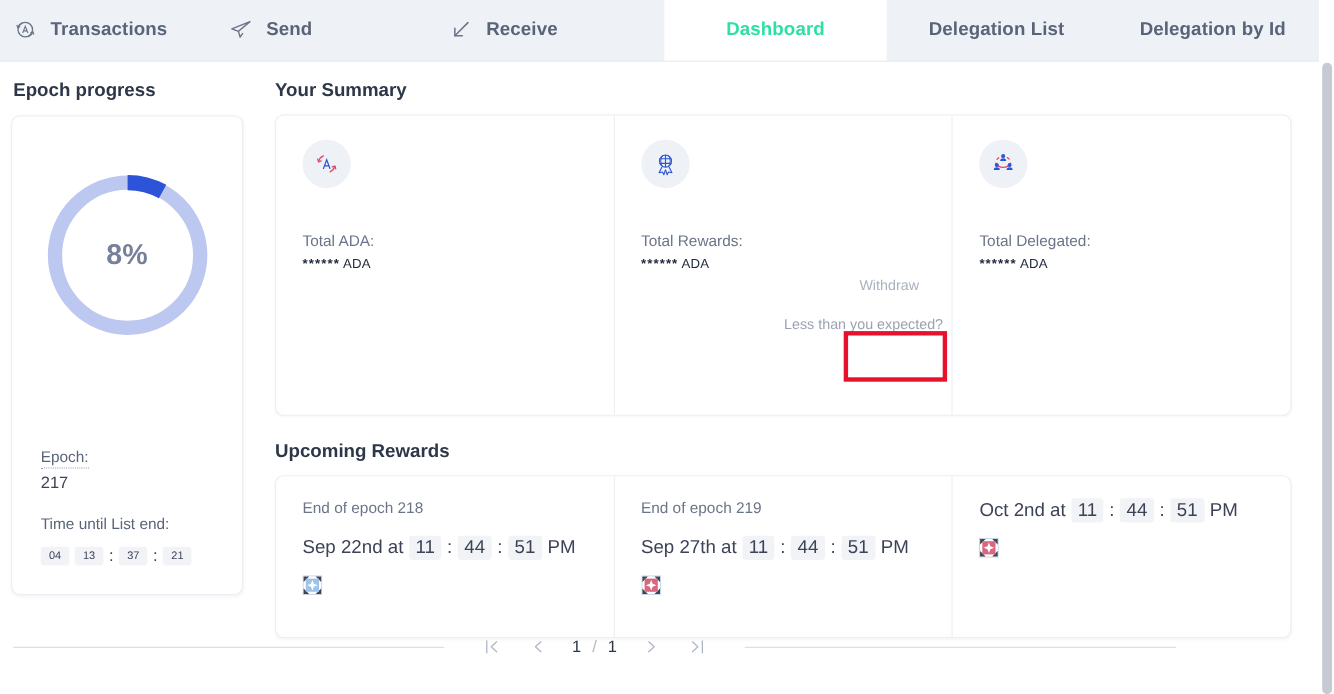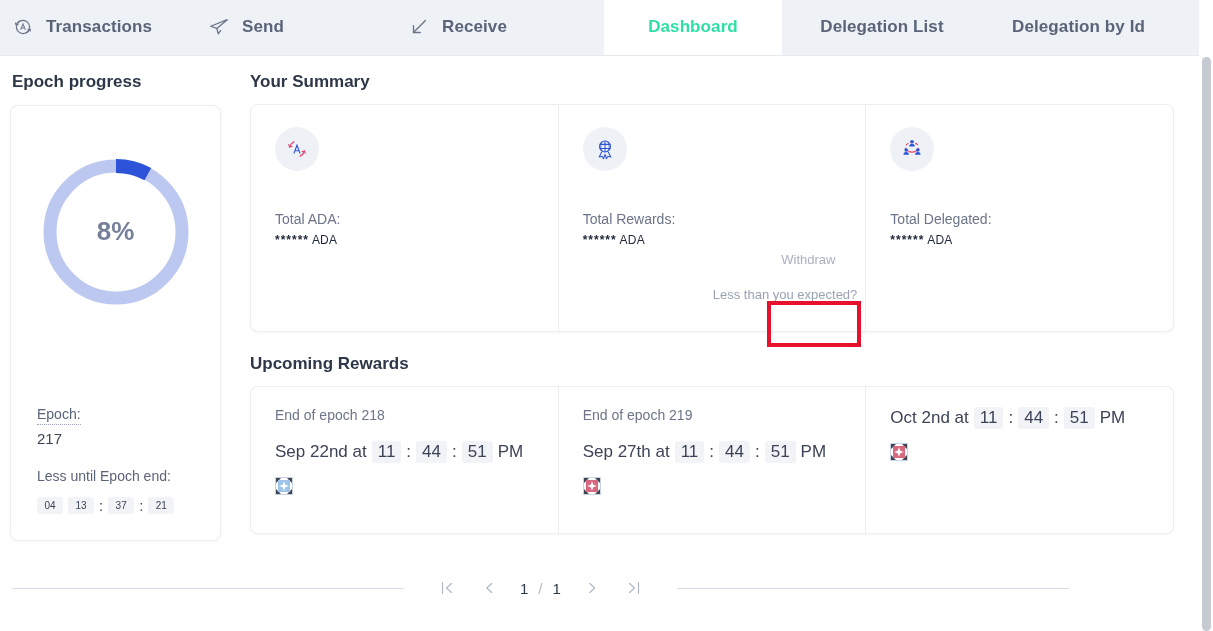--- a/index.html
+++ b/index.html
@@ -31,21 +31,21 @@
     font-size: 17px;
     font-weight: bold;
     color: #5a6478;
     letter-spacing: 0.1px;
     cursor: pointer;
     user-select: none;
   }
   .tab-transactions { width: 200px; padding-left: 12px; justify-content: flex-start; }
   .tab-send        { width: 200px; justify-content: flex-start; padding-left: 8px; }
   .tab-receive     { width: 204px; justify-content: flex-start; padding-left: 8px; }
-  .tab-dashboard   { width: 178px; background: #ffffff; color: #2ee0a5; }
+  .tab-dashboard   { width: 202px; background: #ffffff; color: #2ee0a5; }
   .tab-deleg-list  { width: 200px; }
   .tab-deleg-id    { width: 193px; }
 
   .tab-ico { width: 22px; height: 22px; display: block; flex: 0 0 22px; }
 
   
   .page {
     display: flex;
     padding: 0;
     height: 575px;
@@ -124,21 +124,21 @@
     margin-bottom: 12px;
   }
   .card-row {
     display: flex;
     background: #fff;
     border: 1px solid #edeef3;
     border-radius: 8px;
     box-shadow: 0 1px 3px rgba(60,64,90,0.05);
     overflow: hidden;
   }
-  .summary-row { height: 228px; }
+  .summary-row { height: 274px; }
   .rewards-row { height: 148px; }
   .cell {
     flex: 1 1 0;
     padding: 22px 24px 0 24px;
     position: relative;
   }
   .cell + .cell { border-left: 1px solid #edeef3; }
 
   .ico-circle {
     width: 44px; height: 44px;
@@ -321,21 +321,21 @@
             <circle id="donut-arc" cx="80" cy="80" r="66" fill="none" stroke="#2d54d8" stroke-width="14" stroke-dasharray="33.2 414.7" transform="rotate(-90 80 80)"></circle>
           </svg>
           <div class="donut-label">8%</div>
         </div>
       </div>
 
       <div class="epoch-meta">
         <div class="meta-label">Epoch:</div>
         <div class="meta-value">217</div>
         <div class="epoch-gap"></div>
-        <div class="meta-label plain">Less until Epoch end:</div>
+        <div class="meta-label plain">Time until List end:</div>
         <div class="timer">
           <span class="timechip">04</span>
           <span class="timechip">13</span>
           <span class="timesep">:</span>
           <span class="timechip">37</span>
           <span class="timesep">:</span>
           <span class="timechip">21</span>
         </div>
       </div>
     </div>

